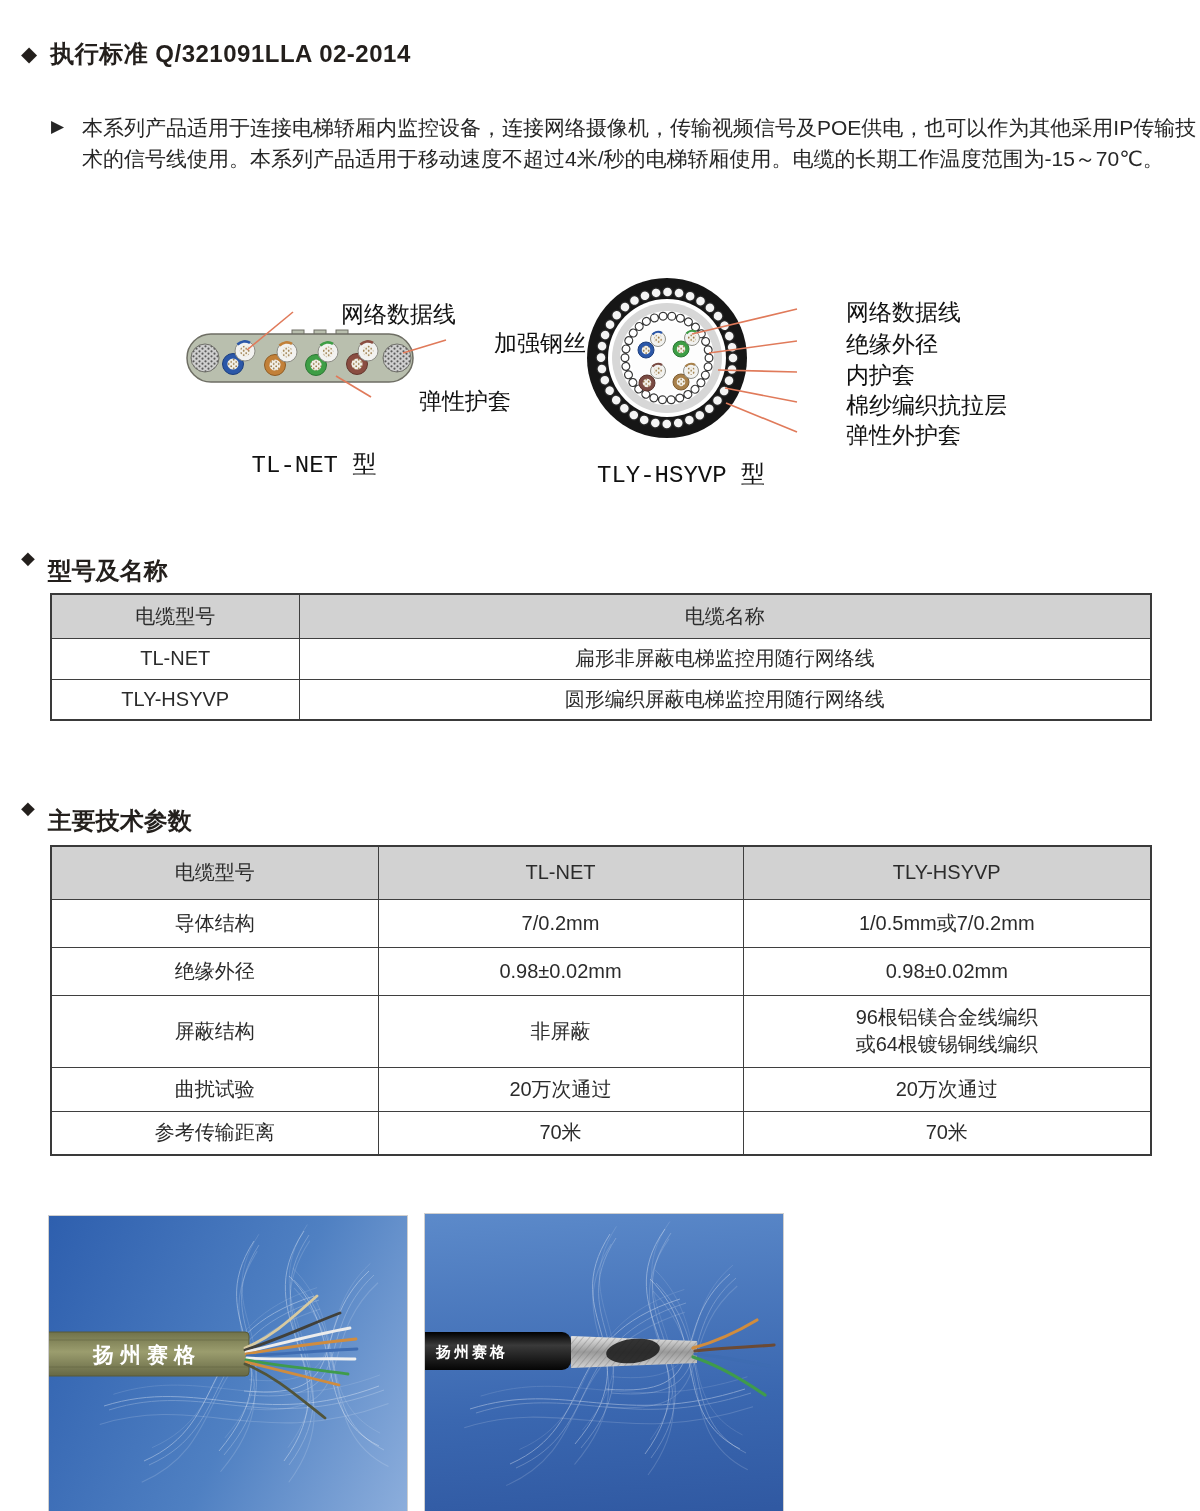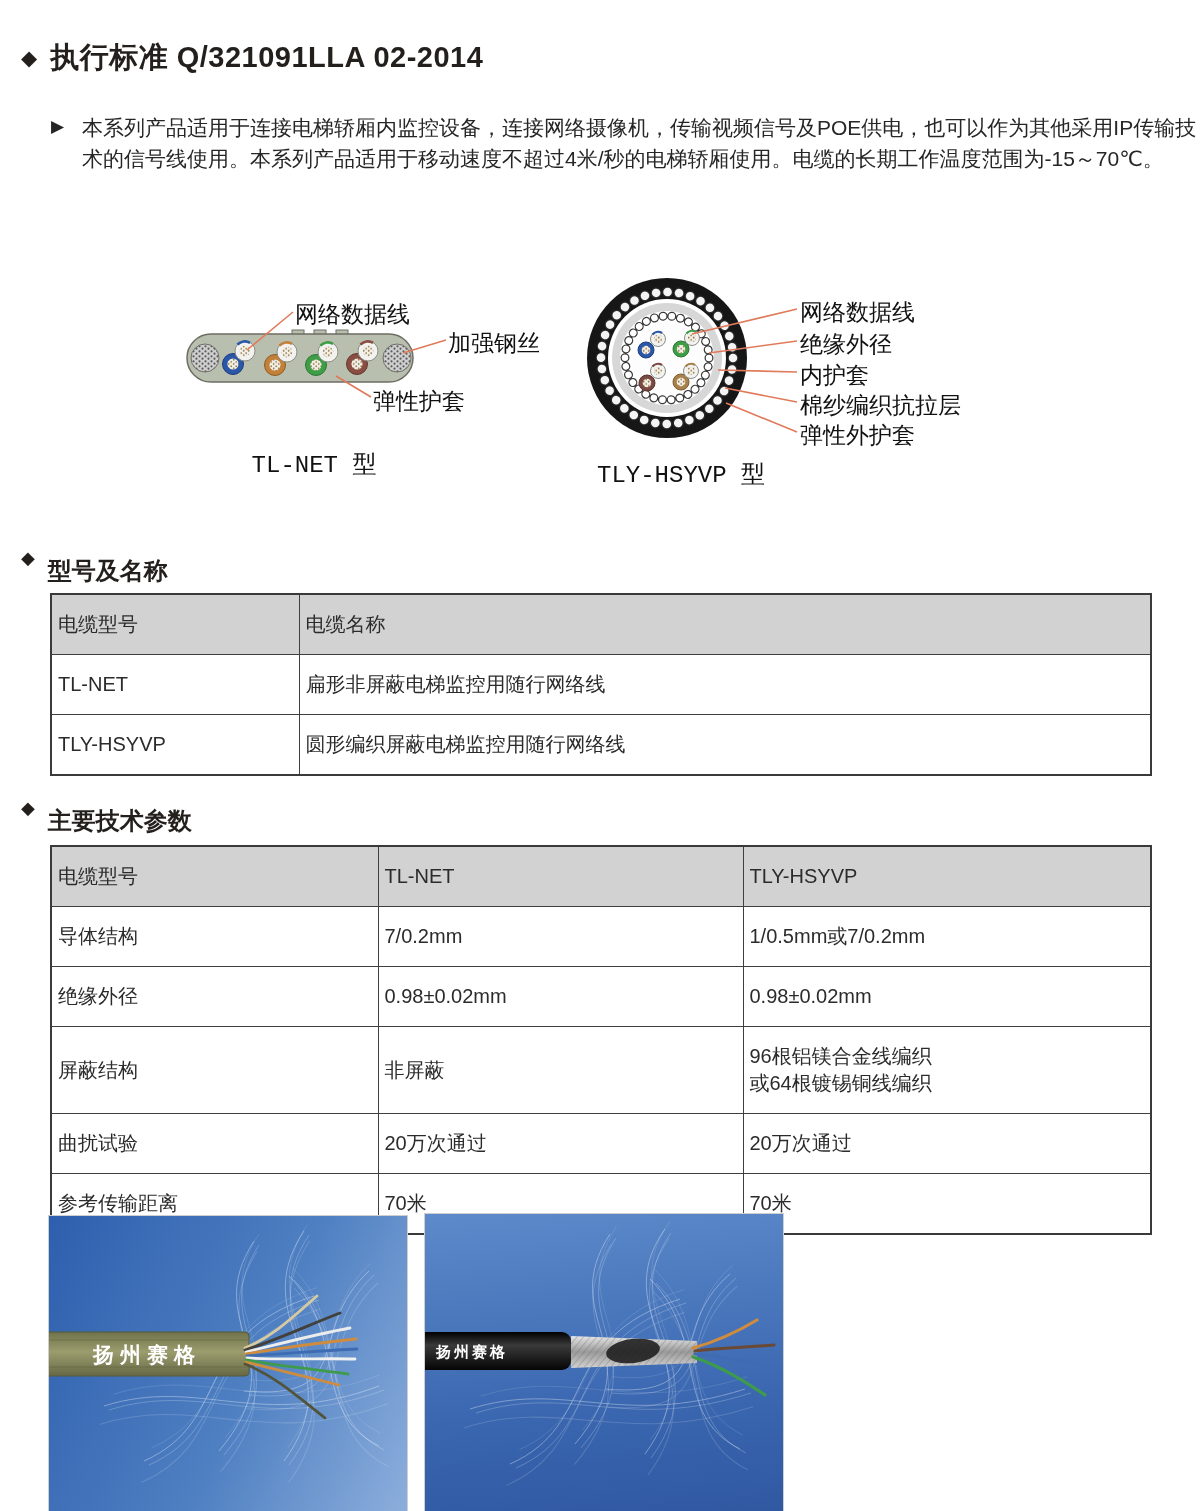--- a/index.html
+++ b/index.html
@@ -4,47 +4,47 @@
 <style>
   * { margin:0; padding:0; box-sizing:border-box; }
   html,body { background:#ffffff; }
   #page {
     position:relative; width:1200px; height:1511px; background:#ffffff;
     font-family:"Liberation Sans","DejaVu Sans",sans-serif; color:#262626; overflow:hidden;
   }
   
   .title-row { position:absolute; left:21px; top:38px; display:flex; align-items:center; }
   .diamond { font-size:21px; color:#231f1c; margin-right:13px; }
-  .title-text { font-size:29px; font-weight:bold; letter-spacing:.5px; color:#231f1c; }
+  .title-text { font-size:24px; font-weight:bold; letter-spacing:.5px; color:#231f1c; }
   .section-row { position:absolute; left:21px; display:flex; align-items:center; }
   .section-row .diamond { font-size:18px; }
   .section-text { font-size:24px; font-weight:bold; color:#231f1c;margin-top:27px; }
   #section-models { top:528px; }
   #section-params { top:778px; }
   
   #intro { position:absolute; left:51px; top:112px; width:1125px; }
   #intro .arrow { position:absolute; left:0; top:4px; font-size:17px; color:#262626; }
   #intro .lines { margin-left:31px; font-size:21px; line-height:31px; color:#262626; }
   #intro .lines div { white-space:nowrap; }
   
-  .dlabel { position:absolute; font-size:23px; color:#111; white-space:nowrap; }
+  .dlabel { position:absolute; font-size:23px; color:#111; white-space:nowrap;margin-left:46px; }
   .dcaption { position:absolute; font-family:"Liberation Mono","DejaVu Sans Mono",monospace;
               font-size:24px; color:#111; text-align:center; white-space:nowrap; }
   #cap-tlnet { left:228px; top:448px; width:172px; }
   #cap-tly  { left:585px; top:458px; width:192px; }
   #lbl-tl-data   { left:295px; top:299px; }
   #lbl-tl-steel  { left:448px; top:328px; }
   #lbl-tl-sheath { left:373px; top:386px; }
   .tly-lbl { left:800px; }
   #lbl-tly-0 { top:297px; } #lbl-tly-1 { top:329px; } #lbl-tly-2 { top:360px; }
   #lbl-tly-3 { top:390px; } #lbl-tly-4 { top:420px; }
   
   table { border-collapse:collapse; table-layout:fixed; }
-  td { border:1px solid #3f3f3f; text-align:left; vertical-align:middle;
-       font-size:20px; color:#2b2b2b; padding:16px 6px; }
+  td { border:1px solid #3f3f3f; text-align:center; vertical-align:middle;
+       font-size:20px; color:#2b2b2b; padding:0 6px; }
   .thead td { background:#d2d2d2; }
   #table-models { position:absolute; left:50px; top:593px; }
   #table-models table { width:1100px; border:2px solid #3a3a3a; }
   #table-models .c0 { width:248px; } #table-models .c1 { width:852px; }
   #table-models .thead td { height:44px; }
   #table-models .trow td { height:41px; }
   #table-params { position:absolute; left:50px; top:845px; }
   #table-params table { width:1100px; border:2px solid #3a3a3a; }
   #table-params .c0 { width:327px; } #table-params .c1 { width:365px; } #table-params .c2 { width:408px; }
   #table-params .thead td { height:53px; }

